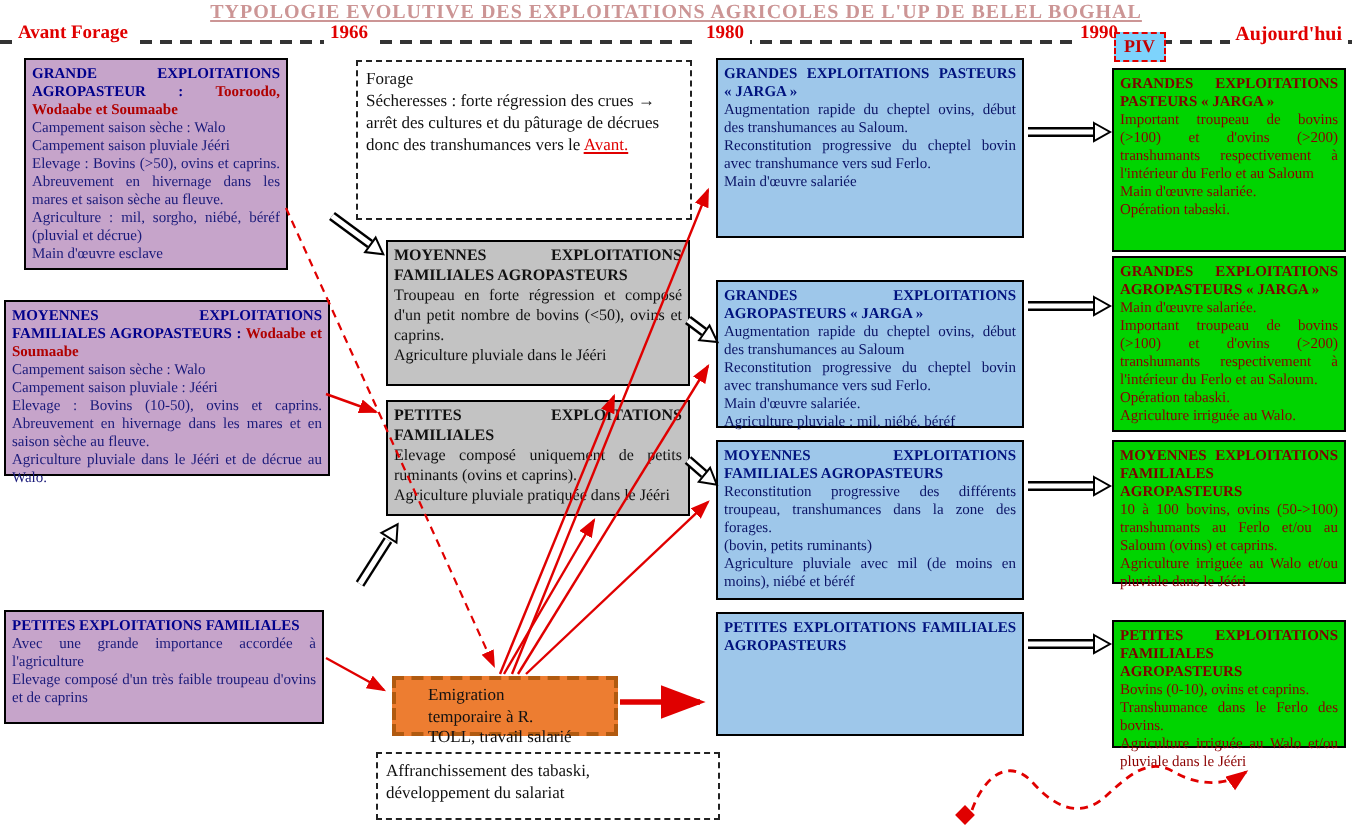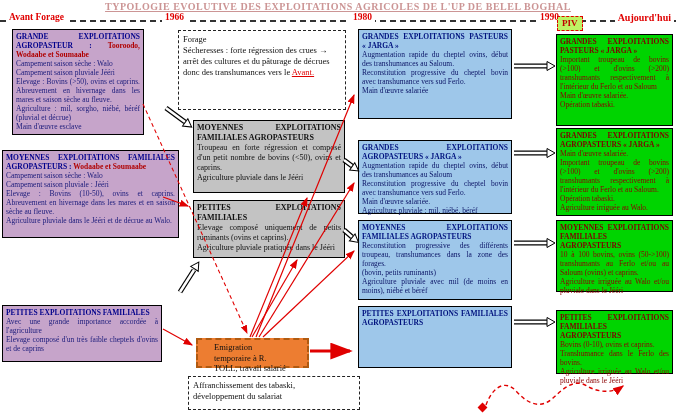--- a/index.html
+++ b/index.html
@@ -25,25 +25,25 @@
   .blue{background:#9ec7ea;color:#0b1466;}
   .blue .t{color:#00127e;}
   .green{background:#00d400;color:#8b0000;}
   .green .t{color:#7f0000;}
   .dashedbox{position:absolute;border:1.5px dashed #222;background:#fff;color:#111;
     padding:3px 4px;box-sizing:border-box;font-size:8.5px;line-height:1.3;font-family:Liberation Serif, serif;}
   .dashedbox .b{white-space:pre-line;}
   .red-u{color:#e00000;text-decoration:underline;}
   .orangebox{position:absolute;background:#ed7d31;border:2px dashed #b05a10;
     color:#111;font-size:8.5px;line-height:1.25;padding:2px 16px;box-sizing:border-box;}
-  .pivbox{position:absolute;background:#bef264;border:1.5px dashed #e00000;
+  .pivbox{position:absolute;background:#7dd3fc;border:1.5px dashed #e00000;
     color:#c00000;font-weight:bold;font-size:9px;padding:0 4px;line-height:13px;}
   
   #purple1{left:12px;top:29px;width:132px;height:106px;}
-  #purple2{left:2px;top:150px;width:177px;height:88px;}
+  #purple2{left:2px;top:150px;width:163px;height:88px;}
   #purple3{left:2px;top:305px;width:160px;height:57px;}
   #forage{left:178px;top:30px;width:168px;height:80px;}
   #gray1{left:193px;top:120px;width:152px;height:73px;}
   #gray2{left:193px;top:200px;width:152px;height:58px;}
   #orange{left:196px;top:338px;width:113px;height:30px;}
   #freed{left:188px;top:376px;width:172px;height:34px;}
   #blue1{left:358px;top:29px;width:154px;height:90px;}
   #blue2{left:358px;top:140px;width:154px;height:74px;}
   #blue3{left:358px;top:220px;width:154px;height:80px;}
   #blue4{left:358px;top:306px;width:154px;height:62px;}
@@ -76,21 +76,21 @@
 <div id="purple2" class="box purple">
   <span class="t">MOYENNES EXPLOITATIONS FAMILIALES AGROPASTEURS : </span><span class="tn">Wodaabe et Soumaabe</span>
   <div class="b">Campement saison sèche : Walo
 Campement saison pluviale : Jééri
 Elevage : Bovins (10-50), ovins et caprins. Abreuvement en hivernage dans les mares et en saison sèche au fleuve.
 Agriculture pluviale dans le Jééri et de décrue au Walo.</div>
 </div>
 <div id="purple3" class="box purple">
   <div class="t">PETITES EXPLOITATIONS FAMILIALES</div>
   <div class="b">Avec une grande importance accordée à l'agriculture
-Elevage composé d'un très faible cheptels d'ovins et de caprins</div>
+Elevage composé d'un très faible troupeau d'ovins et de caprins</div>
 </div>
 
 <div id="forage" class="dashedbox">
   <span class="b">Forage
 Sécheresses : forte régression des crues → arrêt des cultures et du pâturage de décrues donc des transhumances vers le </span><span class="red-u">Avant.</span>
 </div>
 <div id="gray1" class="box grayb">
   <div class="t">MOYENNES EXPLOITATIONS FAMILIALES AGROPASTEURS</div>
   <div class="b">Troupeau en forte régression et composé d'un petit nombre de bovins (&lt;50), ovins et caprins.
 Agriculture pluviale dans le Jééri</div>

